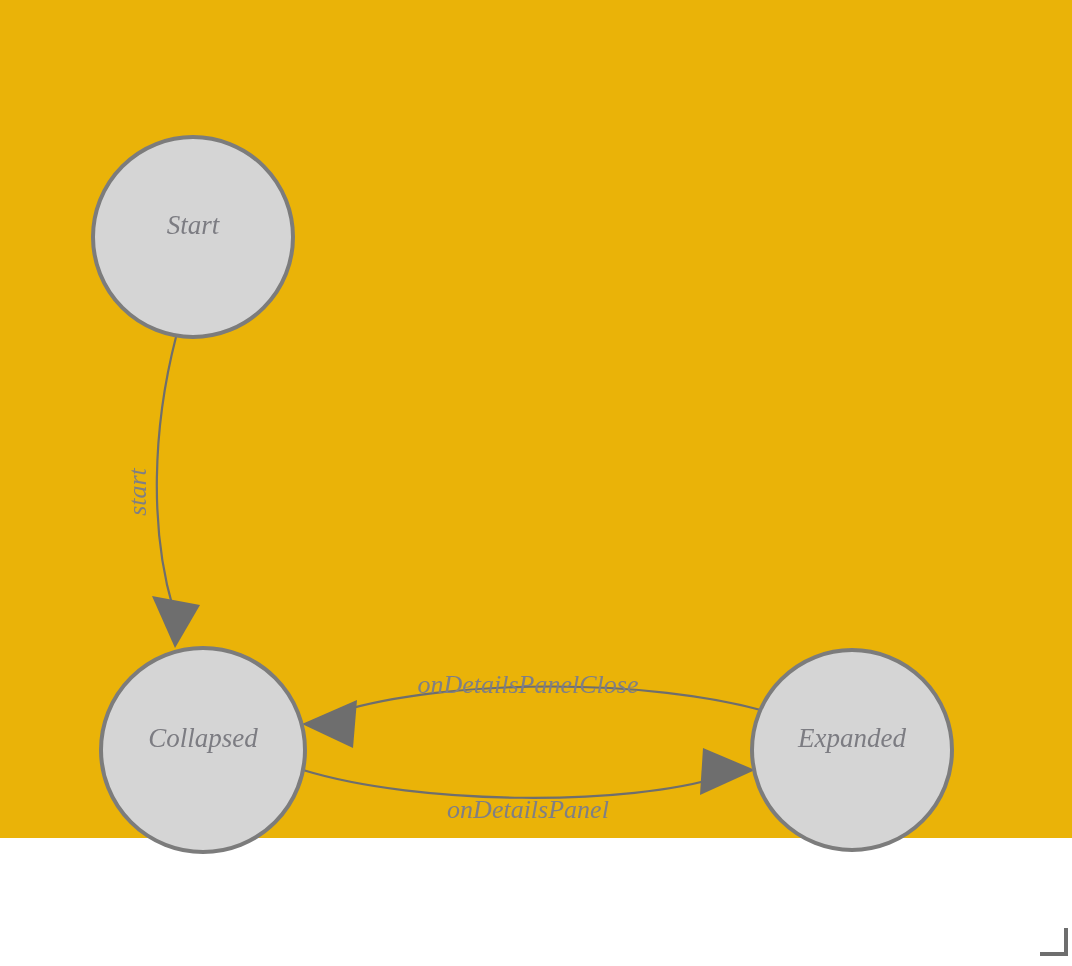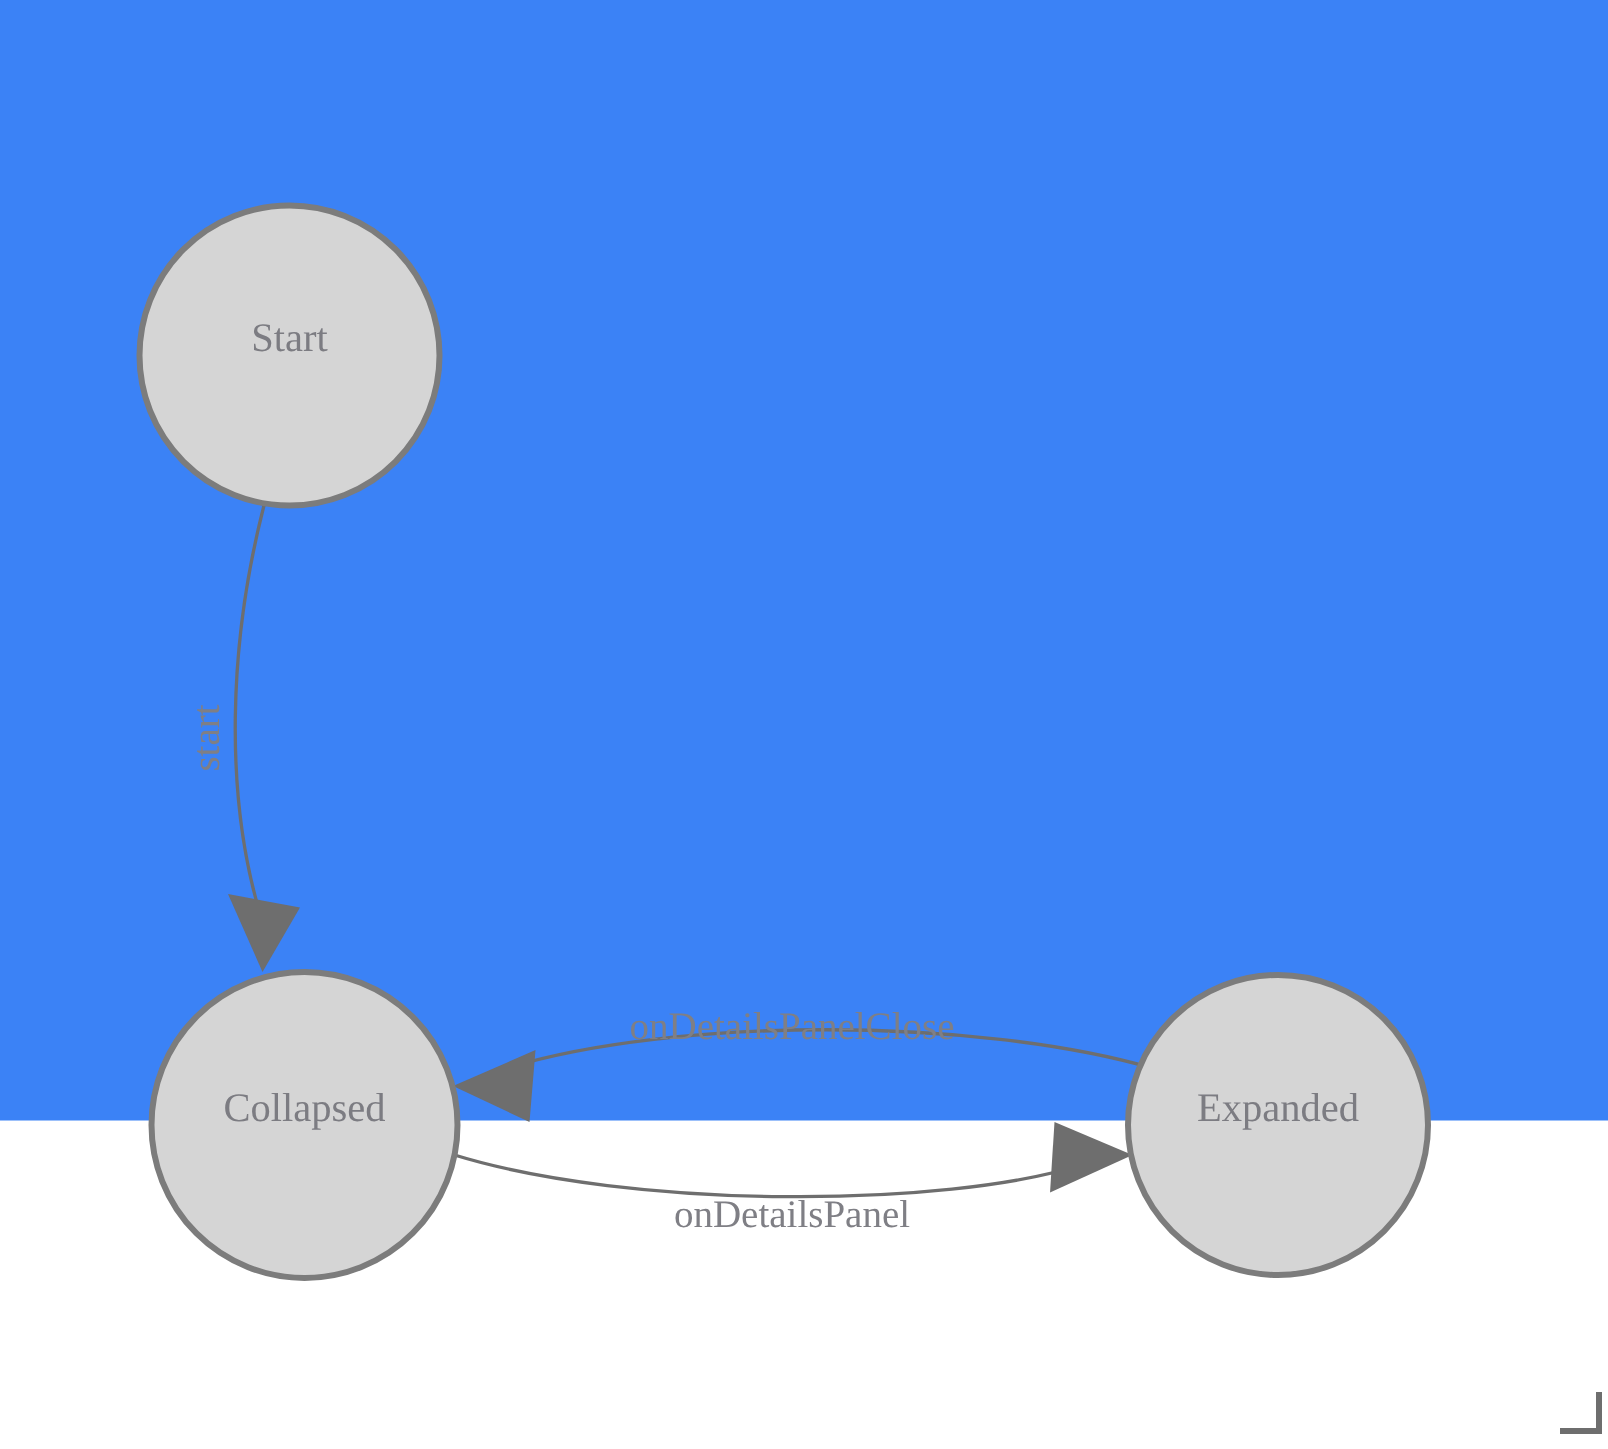--- a/index.html
+++ b/index.html
@@ -9,22 +9,23 @@
   }
   body {
     width: 1072px;
     height: 966px;
     overflow: hidden;
     font-family: "Liberation Serif", "DejaVu Serif", serif;
   }
   #diagram-root {
     position: relative;
     width: 1072px;
-    height: 747px;
-    background: #3b82f6;
+    height: 838px;
+    background: #eab308;
+    font-style: italic;
   }
   #state-diagram-svg {
     position: absolute;
     top: 0;
     left: 0;
     width: 1072px;
     height: 966px;
     display: block;
   }
   .node-circle {

